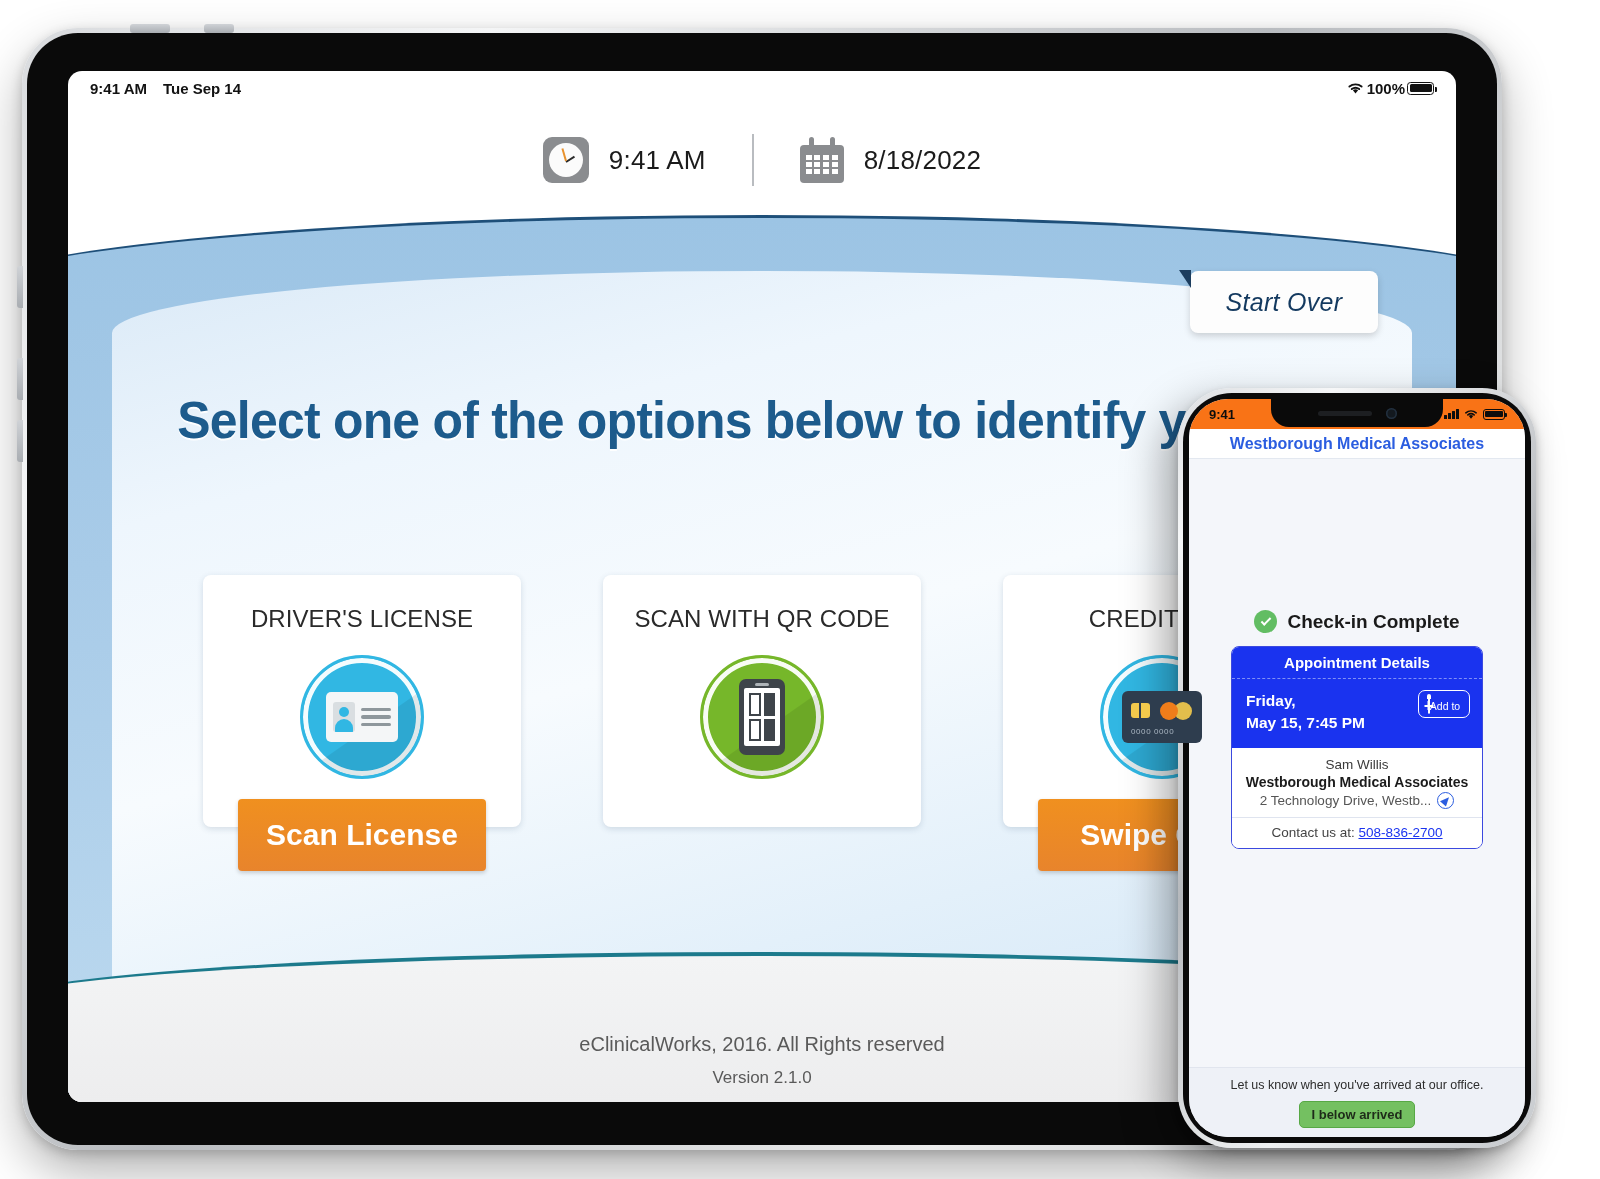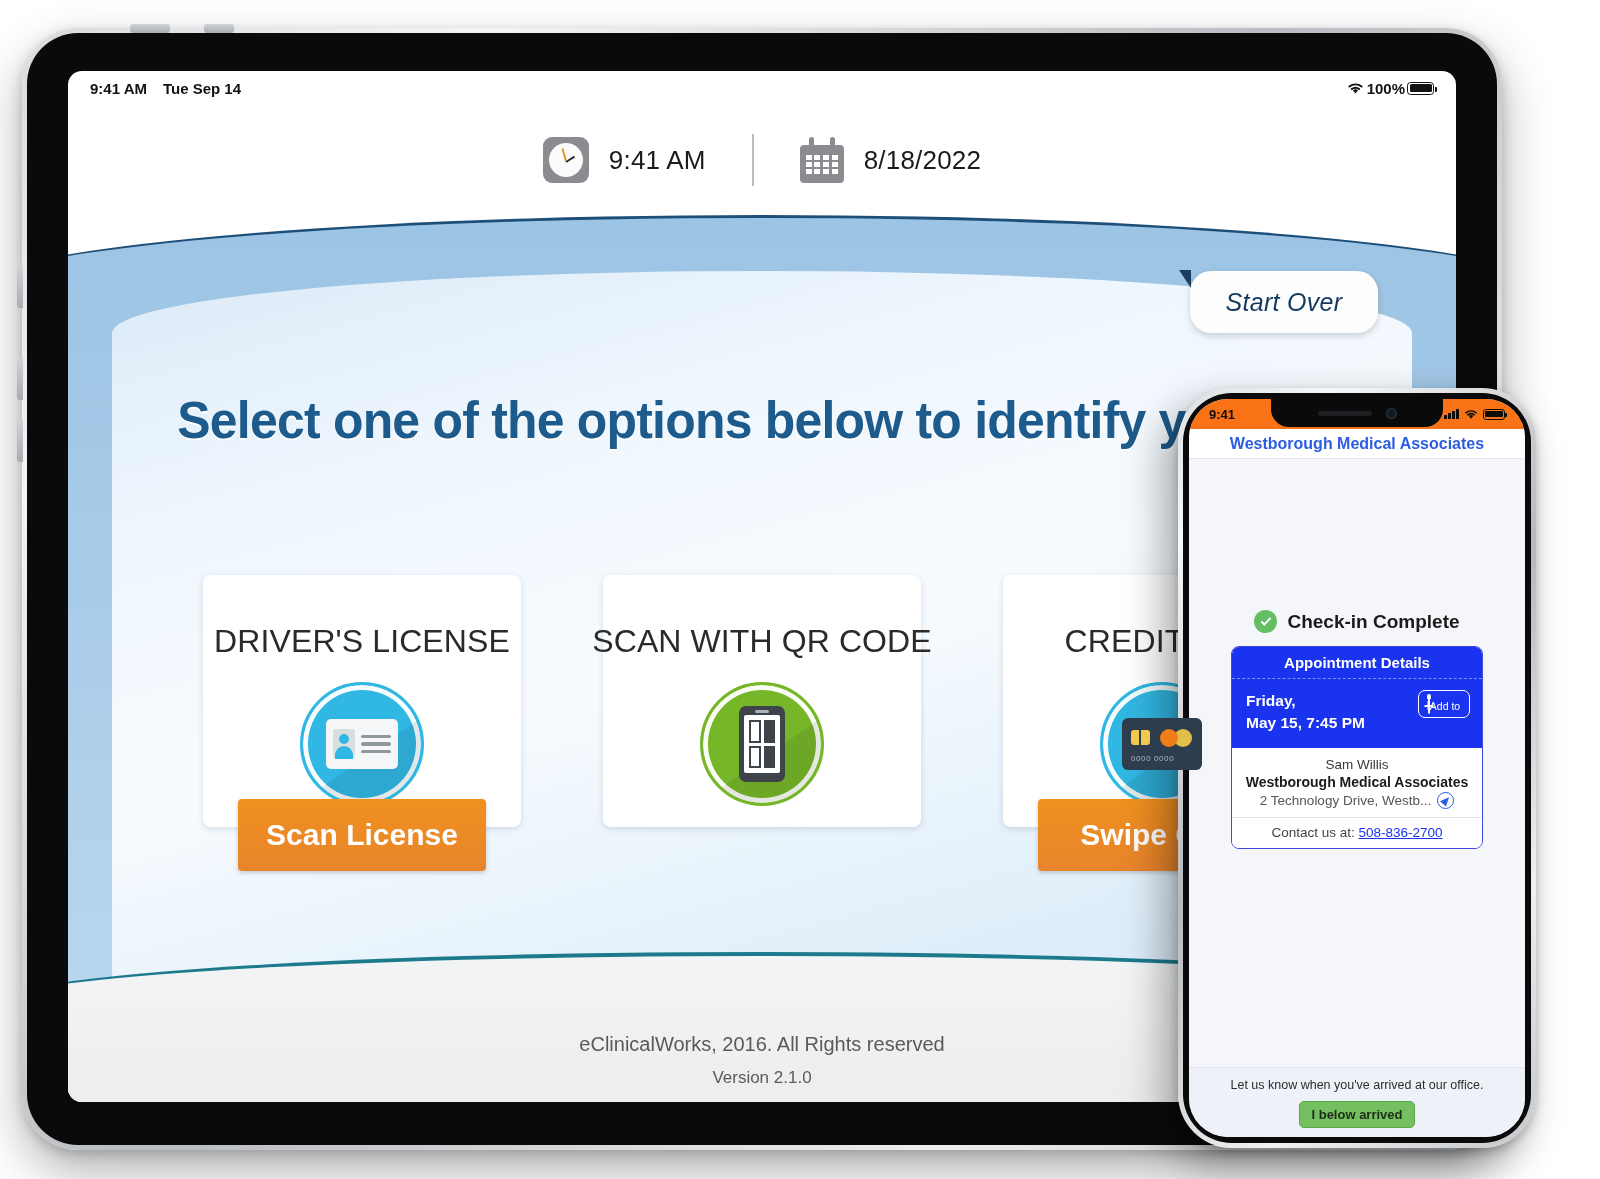--- a/index.html
+++ b/index.html
@@ -101,21 +101,21 @@
   .hero-bottom-curve {
     position: absolute; left: -6%; bottom: 0; width: 112%; height: 150px;
     background: linear-gradient(180deg,#f3f4f5,#ededee);
     border-radius: 50% 50% 0 0 / 54px 54px 0 0;
     border-top: 4px solid #1c7a8c;
   }
 
   
   .start-over {
     position: absolute; right: 78px; top: 56px; width: 188px; height: 62px;
-    background: #fdfdfd; border-radius: 21px;
+    background: #fdfdfd; border-radius: 8px;
     box-shadow: 0 3px 7px rgba(0,0,0,.17);
     display: flex; align-items: center; justify-content: center;
     font-style: italic; font-size: 25px; color: #13395f; letter-spacing: .3px;
   }
   .fold {
     position: absolute; left: -11px; top: -1px; width: 0; height: 0;
     border-left: 12px solid transparent; border-top: 18px solid #1c3d5e;
   }
 
   
@@ -132,21 +132,21 @@
     position: absolute; left: 0; top: 360px; width: 100%;
     display: flex; justify-content: center; gap: 82px;
   }
   .card-wrap { position: relative; width: 318px; }
   .card {
     background: #fff; border-radius: 8px; height: 252px;
     box-shadow: 0 2px 6px rgba(40,70,100,.16);
     display: flex; flex-direction: column; align-items: center;
     padding-top: 30px;
   }
-  .card-title { font-size: 32px; color: #2a2a2a; letter-spacing: .1px; white-space: nowrap; margin-top: 18px; }
+  .card-title { font-size: 24px; color: #2a2a2a; letter-spacing: .1px; white-space: nowrap; }
   .ico-circle {
     margin-top: 22px; width: 124px; height: 124px; border-radius: 50%;
     position: relative; display:flex; align-items:center; justify-content:center;
     box-shadow: inset 0 0 0 5px rgba(255,255,255,.95);
   }
   .ico-circle.blue { background: #31b7e3; border: 3px solid #31b7e3; }
   .ico-circle.green { background: #76b72a; border: 3px solid #76b72a; }
   .ico-circle .shade {
     position:absolute; right:0; bottom:0; width: 100%; height: 100%;
     border-radius: 50%; overflow:hidden;

